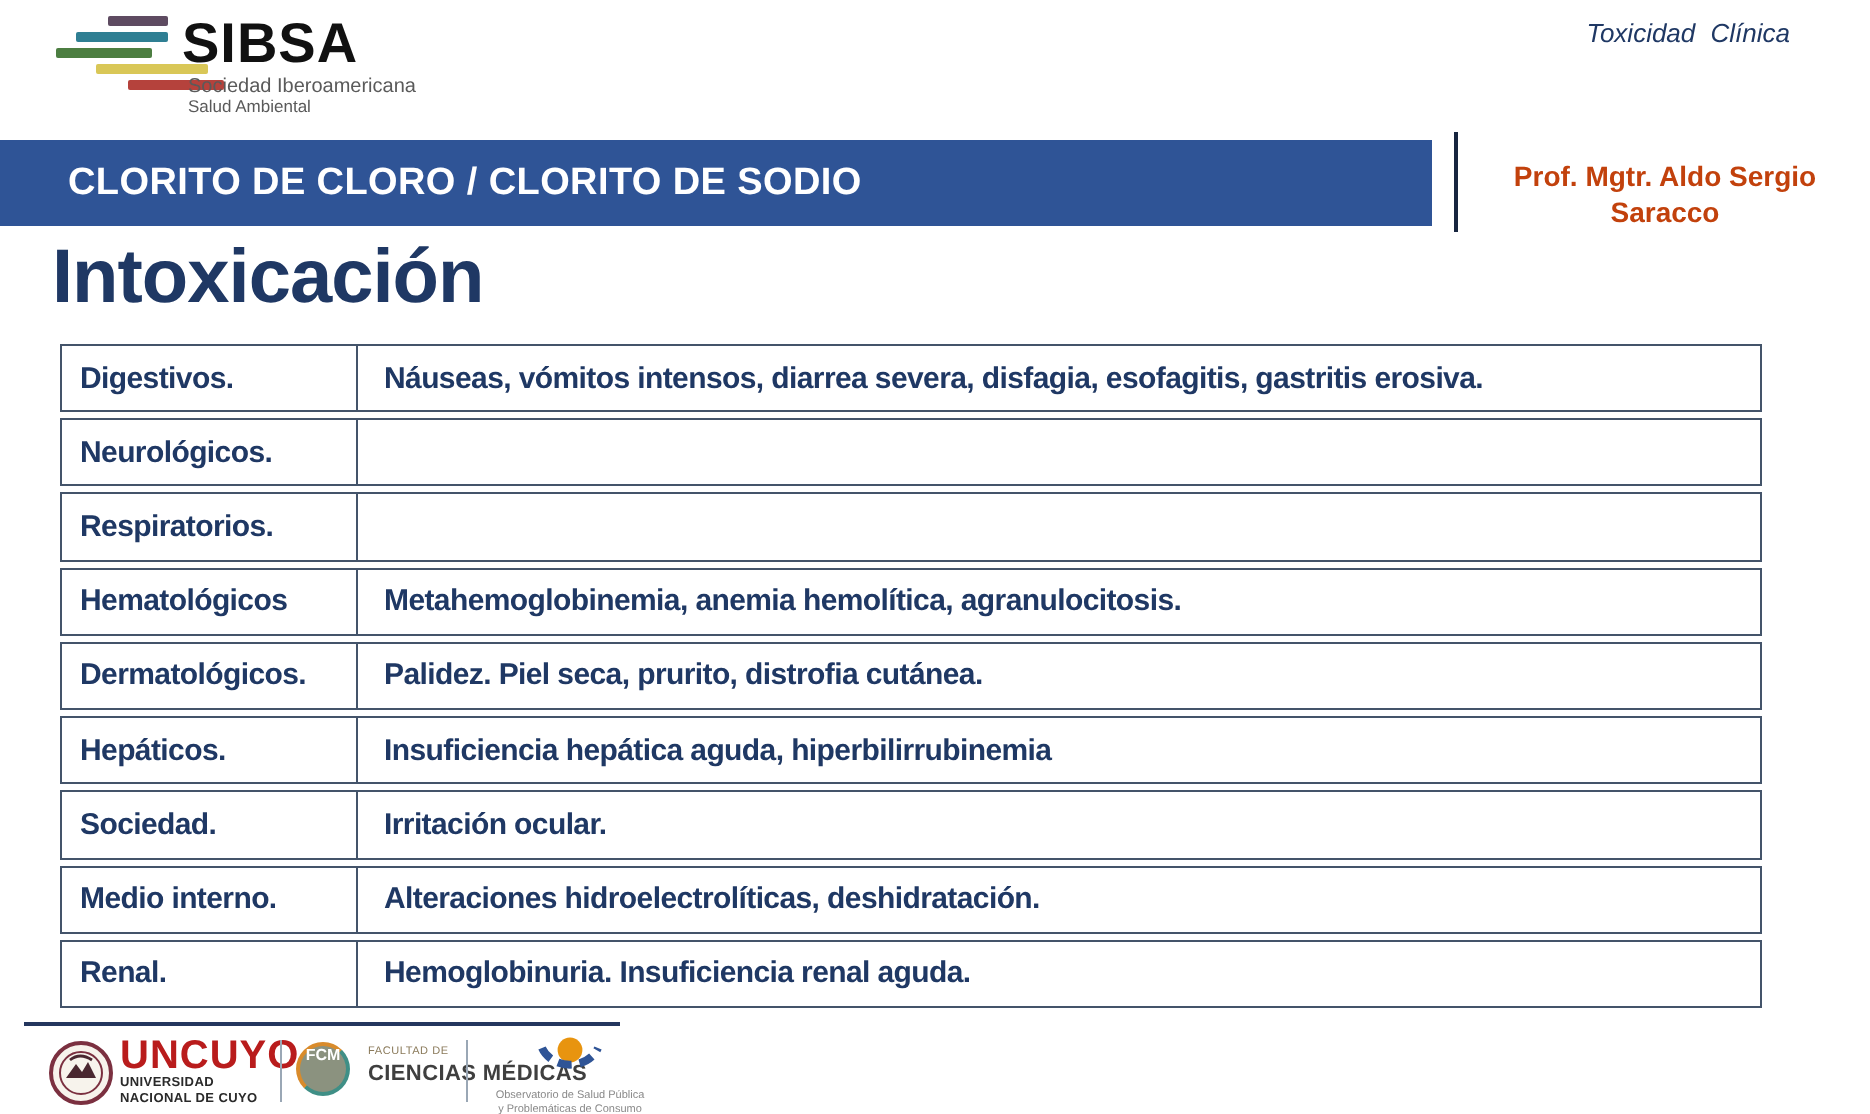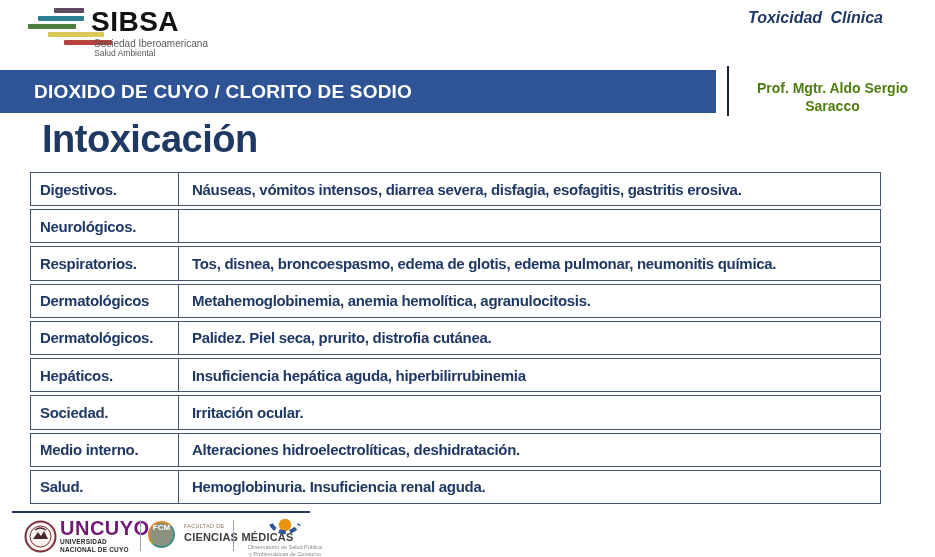--- a/index.html
+++ b/index.html
@@ -12,43 +12,43 @@
   .bar{position:absolute;height:5px;border-radius:1px;}
   .bar.purple{left:26px;top:2px;width:30px;background:#5e4b61;}
   .bar.teal{left:10px;top:10px;width:46px;background:#2f7f93;}
   .bar.green{left:0px;top:18px;width:48px;background:#4c7e41;}
   .bar.yellow{left:20px;top:26px;width:56px;background:#d9c757;}
   .bar.red{left:36px;top:34px;width:48px;background:#b5423c;}
   .sibsa-name{position:absolute;left:63px;top:0px;font-size:28px;font-weight:bold;color:#111;letter-spacing:0.5px;}
   .sibsa-sub1{position:absolute;left:66px;top:32px;font-size:10px;color:#5a5a5a;}
   .sibsa-sub2{position:absolute;left:66px;top:42px;font-size:8.5px;color:#5a5a5a;}
   
-  .topic{position:absolute;top:9px;right:52px;font-size:16px;font-weight:bold;font-style:italic;color:#1f3864;word-spacing:4px;}
+  .topic{position:absolute;top:9px;right:40px;font-size:13px;font-weight:normal;font-style:italic;color:#1f3864;word-spacing:4px;}
   
   .banner{position:absolute;left:0;top:70px;width:716px;height:43px;background:#2f5496;
     color:#fff;display:flex;align-items:center;box-sizing:border-box;padding-left:34px;
     font-size:19px;font-weight:bold;letter-spacing:0.2px;}
   .vline{position:absolute;left:727px;top:66px;width:2px;height:50px;background:#17253f;}
   .author{position:absolute;left:735px;top:79px;width:195px;text-align:center;
-    font-size:14px;font-weight:bold;color:#4d7c0f;line-height:1.3;}
+    font-size:14px;font-weight:bold;color:#c2410c;line-height:1.3;}
   
-  .page-title{position:absolute;left:26px;top:118px;font-size:38px;font-weight:bold;color:#1f3864;letter-spacing:-0.5px;margin-left:16px;}
+  .page-title{position:absolute;left:26px;top:118px;font-size:38px;font-weight:bold;color:#1f3864;letter-spacing:-0.5px;}
   
   .tbl{position:absolute;left:30px;top:172px;width:851px;height:332px;
     display:flex;flex-direction:column;gap:3px;box-sizing:border-box;}
   .trow{flex:1;display:flex;border:1.6px solid #44546a;box-sizing:border-box;background:#fff;}
   .cell-sys{width:148px;flex:0 0 148px;border-right:1.6px solid #44546a;display:flex;align-items:center;
     box-sizing:border-box;padding-left:9px;}
   .cell-sym{flex:1;display:flex;align-items:center;box-sizing:border-box;padding-left:13px;padding-right:4px;}
   .trow span{font-size:15px;font-weight:bold;color:#1f3864;letter-spacing:-0.3px;white-space:nowrap;}
   
   .foot-line{position:absolute;left:12px;top:511px;width:298px;height:2px;background:#24365e;}
   .seal{position:absolute;left:24px;top:520px;width:33px;height:33px;}
   .uncuyo-txt{position:absolute;left:60px;top:518px;}
-  .uncuyo-name{font-size:20px;font-weight:bold;color:#701a75;letter-spacing:0.5px;line-height:1;}
+  .uncuyo-name{font-size:20px;font-weight:bold;color:#b91c1c;letter-spacing:0.5px;line-height:1;}
   .uncuyo-sub{font-size:6.5px;font-weight:bold;color:#2a2a2a;line-height:1.25;letter-spacing:0.2px;}
   .fdiv{position:absolute;top:520px;width:1px;height:31px;background:#9aa7b5;}
   .fdiv1{left:140px;} .fdiv2{left:233px;}
   .fcm-circle{position:absolute;left:148px;top:521px;width:27px;height:27px;border-radius:50%;
     box-sizing:border-box;background:#8b927f;border:2.5px solid #3f8f86;border-top-color:#d98b2b;border-left-color:#d98b2b;
     display:flex;align-items:flex-start;justify-content:center;color:#fff;font-size:8px;font-weight:bold;}
   .fcm-txt{position:absolute;left:184px;top:523px;}
   .fcm-dept{font-size:5.5px;color:#8a7a5a;letter-spacing:0.3px;line-height:1.4;}
   .fcm-name{font-size:11px;color:#3f3f3f;font-weight:bold;letter-spacing:0.2px;}
   .obs{position:absolute;left:246px;top:517px;width:78px;text-align:center;}
@@ -65,21 +65,21 @@
     <div class="bar green"></div>
     <div class="bar yellow"></div>
     <div class="bar red"></div>
     <div class="sibsa-name">SIBSA</div>
     <div class="sibsa-sub1">Sociedad Iberoamericana</div>
     <div class="sibsa-sub2">Salud Ambiental</div>
   </div>
 
   <div class="topic">Toxicidad Clínica</div>
 
-  <div class="banner">DIOXIDO DE CUYO / CLORITO DE SODIO</div>
+  <div class="banner">CLORITO DE CLORO / CLORITO DE SODIO</div>
   <div class="vline"></div>
   <div class="author">Prof. Mgtr. Aldo Sergio Saracco</div>
 
   <div class="page-title">Intoxicación</div>
 
   <div class="tbl">
     <div class="trow">
       <div class="cell-sys">
           <span>Digestivos.</span>
         </div>
@@ -89,27 +89,24 @@
     </div>
     <div class="trow">
       <div class="cell-sys">
           <span>Neurológicos.</span>
         </div>
     </div>
     <div class="trow">
       <div class="cell-sys">
           <span>Respiratorios.</span>
         </div>
-      <div class="cell-sym">
-          <span>Tos, disnea, broncoespasmo, edema de glotis, edema pulmonar, neumonitis química.</span>
-        </div>
     </div>
     <div class="trow">
       <div class="cell-sys">
-          <span>Dermatológicos</span>
+          <span>Hematológicos</span>
         </div>
       <div class="cell-sym">
           <span>Metahemoglobinemia, anemia hemolítica, agranulocitosis.</span>
         </div>
     </div>
     <div class="trow">
       <div class="cell-sys">
           <span>Dermatológicos.</span>
         </div>
       <div class="cell-sym">
@@ -135,21 +132,21 @@
     <div class="trow">
       <div class="cell-sys">
           <span>Medio interno.</span>
         </div>
       <div class="cell-sym">
           <span>Alteraciones hidroelectrolíticas, deshidratación.</span>
         </div>
     </div>
     <div class="trow">
       <div class="cell-sys">
-          <span>Salud.</span>
+          <span>Renal.</span>
         </div>
       <div class="cell-sym">
           <span>Hemoglobinuria. Insuficiencia renal aguda.</span>
         </div>
     </div>
   </div>
 
   <div class="foot-line"></div>
 
   <div class="seal">

